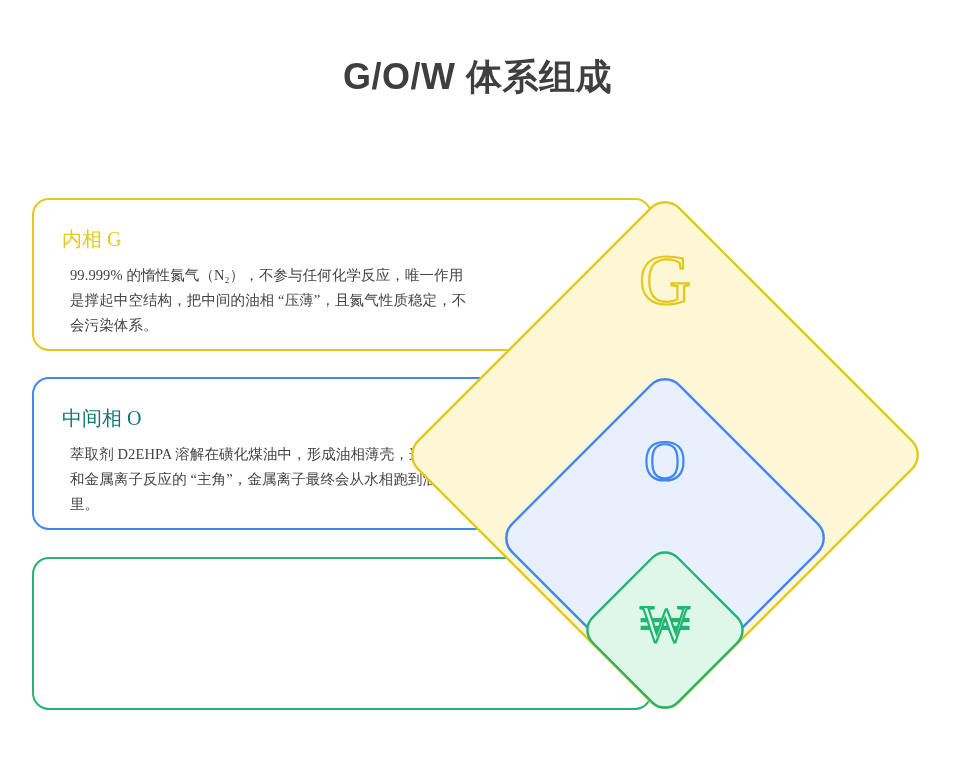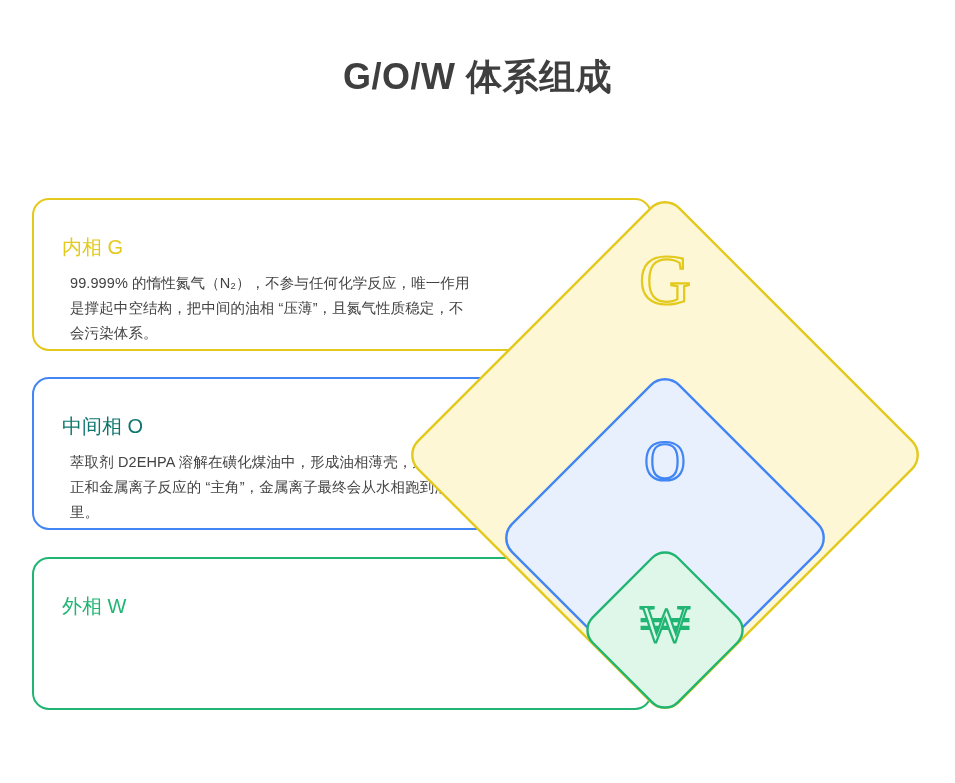--- a/index.html
+++ b/index.html
@@ -48,21 +48,22 @@
 
   .phase-card {
     position: absolute;
     left: 32px;
     width: 620px;
     border-radius: 17px;
     border-style: solid;
     border-width: 2px;
     background: #ffffff;
     box-sizing: border-box;
-    padding: 34px 0 0 28px;
+    padding: 26px 0 0 28px;
+    font-family: Liberation Serif, serif;
   }
 
   .phase-card.card-g { top: 198px; height: 153px; border-color: #e3c91c; }
   .phase-card.card-o { top: 377px; height: 153px; border-color: #4285f4; }
   .phase-card.card-w { top: 557px; height: 153px; border-color: #21b573; }
 
   .card-heading {
     font-size: 20px;
     line-height: 26px;
     font-weight: normal;
@@ -112,21 +113,20 @@
       <div class="card-heading">内相 G</div>
       <div class="card-body">99.999% 的惰性氮气（N₂），不参与任何化学反应，唯一作用是撑起中空结构，把中间的油相 “压薄”，且氮气性质稳定，不会污染体系。</div>
     </div>
 
     <div class="phase-card card-o">
       <div class="card-heading">中间相 O</div>
       <div class="card-body">萃取剂 D2EHPA 溶解在磺化煤油中，形成油相薄壳，这是真正和金属离子反应的 “主角”，金属离子最终会从水相跑到油相里。</div>
     </div>
 
     <div class="phase-card card-w">
-      <div class="card-heading">外相 W</div>
     </div>
 
   </div>
 
   <div class="diagram-layer">
     <svg width="955" height="783" viewBox="0 0 955 783" xmlns="http://www.w3.org/2000/svg">
 
       <g>
         <rect id="dia-gas-shape" x="480.45" y="270.45" width="369.11" height="369.11" rx="20" ry="20" fill="#fdf7d5" stroke="#e3c91c" stroke-width="2.4" transform="rotate(45 665 455)"></rect>
         <text id="dia-gas-letter" class="dia-letter" x="665" y="287" font-size="72" stroke="#e3c91c">G</text>

